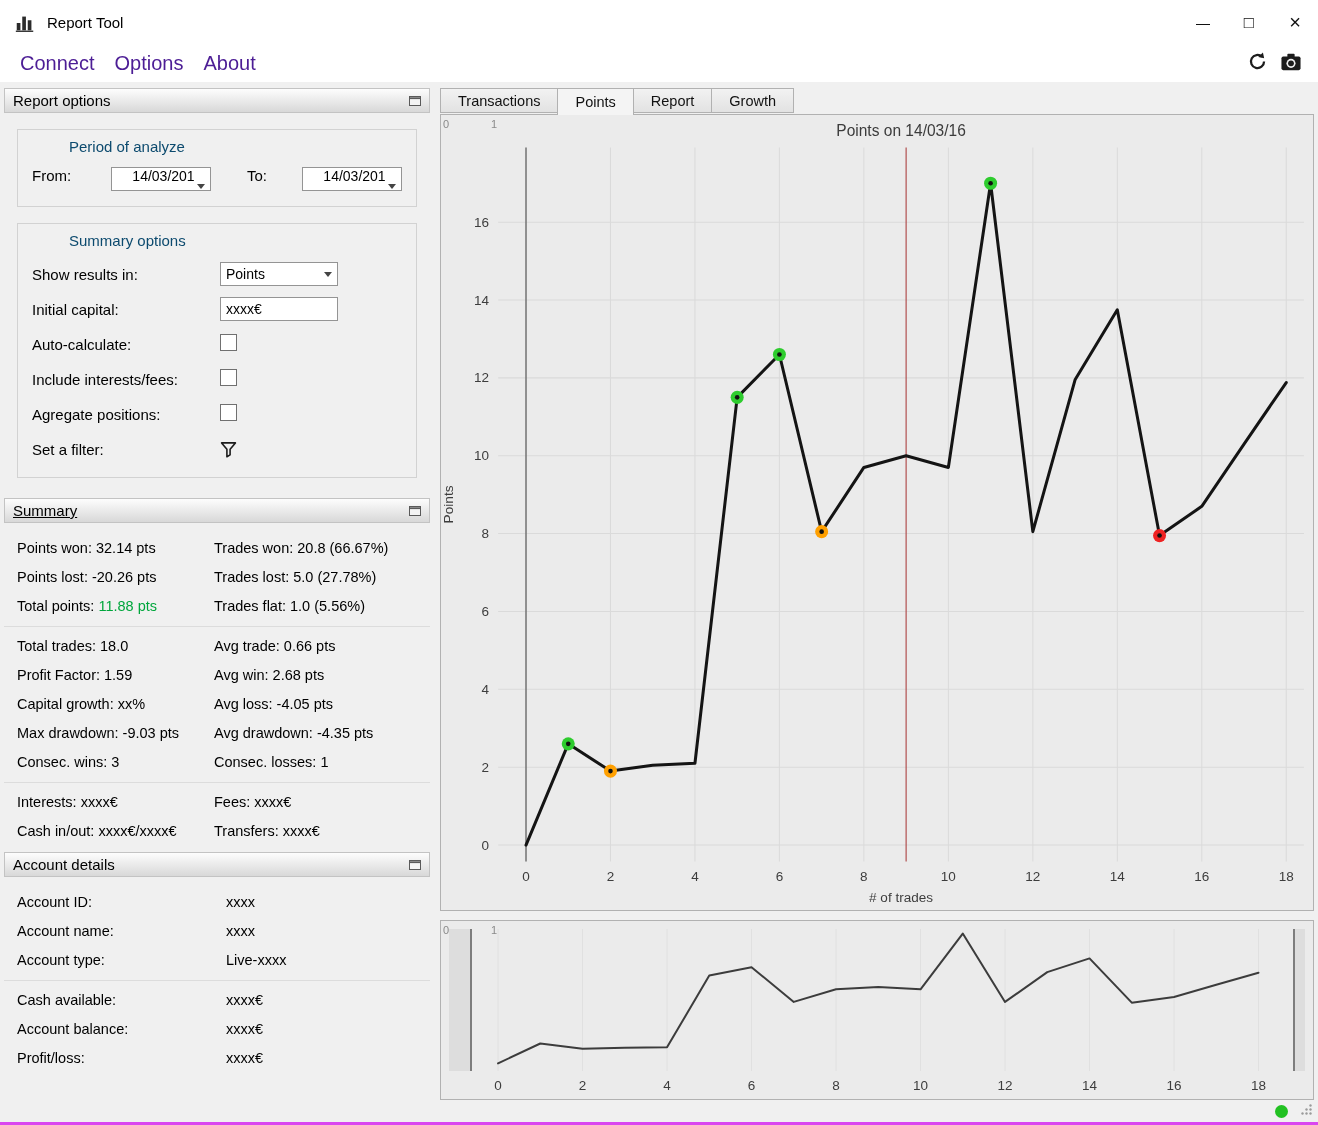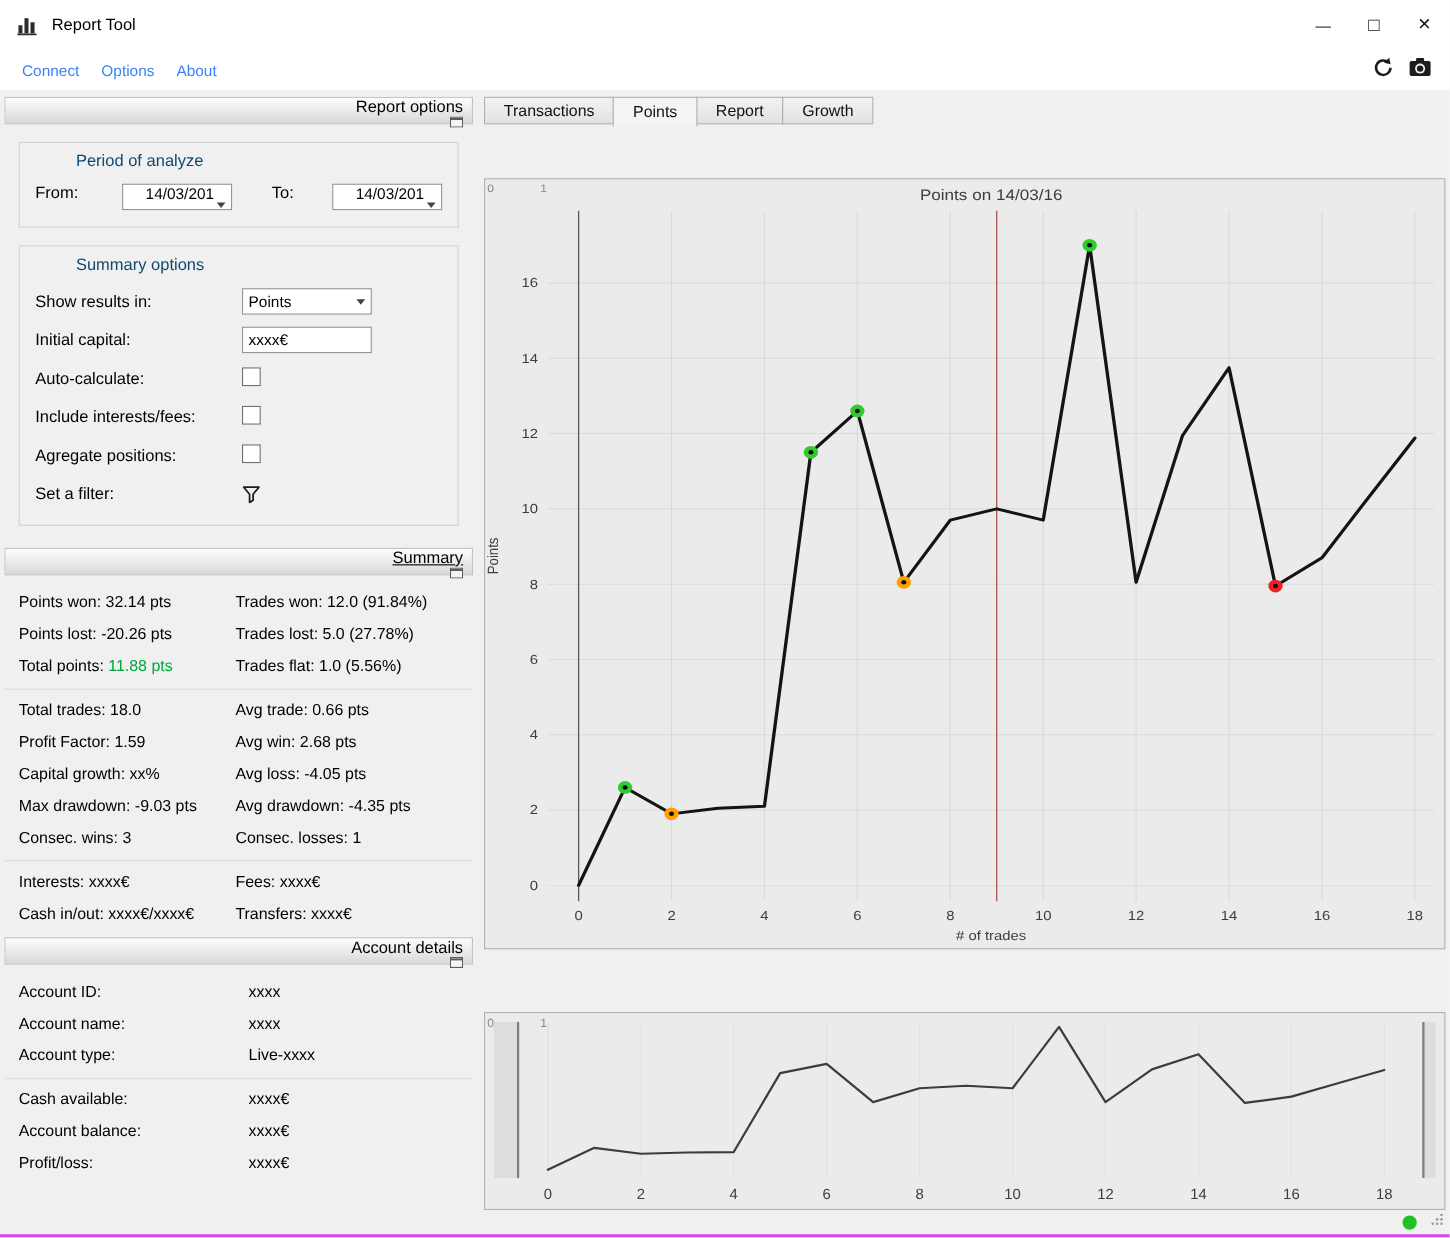--- a/index.html
+++ b/index.html
@@ -10,31 +10,31 @@
   
   .titlebar { height:45px; background:#fff; display:flex; align-items:center; padding-left:12px; flex:none; }
   .app-icon { width:26px; height:26px; display:flex; align-items:center; justify-content:center; }
   .app-title { font-size:15px; color:#000; margin-left:9px; }
   .win-controls { margin-left:auto; display:flex; height:100%; }
   .win-btn { width:46px; display:flex; align-items:center; justify-content:center; color:#111; font-size:14px; cursor:default; }
   .win-btn.close { font-size:20px; }
 
   
   .menubar { height:37px; background:#fff; display:flex; align-items:center; padding:0 10px; flex:none; }
-  .menu-item { font-size:14px; color:#3b82f6; padding:5px 10px; }
+  .menu-item { font-size:20px; color:#4c1d95; padding:5px 10px; }
   .menu-icons { margin-left:auto; display:flex; gap:12px; align-items:center; padding-right:6px; }
 
   
   .content { flex:1; min-height:0; display:flex; gap:10px; padding:6px 4px 0 4px; background:#f0f0f0; }
   .left  { width:426px; flex:none; overflow:hidden; }
-  .right { flex:1; min-width:0; display:flex; flex-direction:column;gap:48px; }
+  .right { flex:1; min-width:0; display:flex; flex-direction:column; }
 
   
   .panel-header { height:25px; background:linear-gradient(#fdfdfd,#d8d8d8); border:1px solid #c3c3c3;
-                  display:flex; align-items:flex-end; padding:0 8px; font-size:15px; color:#000;flex-direction:column; }
+                  display:flex; align-items:center; padding:0 8px; font-size:15px; color:#000; }
   .float-icon { margin-left:auto; display:flex; }
 
   
   .groupbox { border:1px solid #d2d2d2; margin:16px 13px 0; padding:8px 14px 15px; }
   .groupbox-title { font-size:15px; margin-bottom:12px; color:#0c4a6e;margin-left:37px; }
   .period-row { display:flex; align-items:flex-start; font-size:15px; }
   .lbl { color:#000; }
   .from-lbl { width:79px; }
   .to-lbl { margin-left:36px; width:55px; }
   .combo { height:24px; background:#fff; border:1px solid #949494; display:flex; align-items:center;
@@ -208,21 +208,21 @@
           <svg width="12" height="10" viewBox="0 0 12 10">
             <rect x="0.5" y="0.5" width="11" height="9" fill="#f4f4f4" stroke="#5a5a5a"></rect>
             <line x1="0.5" y1="2.2" x2="11.5" y2="2.2" stroke="#5a5a5a" stroke-width="1.8"></line>
           </svg>
         </span>
       </div>
 
       <div class="stats">
         <div class="stats-row">
           <div>Points won: 32.14 pts</div>
-          <div>Trades won: 12.0 (91.84%)</div>
+          <div>Trades won: 20.8 (66.67%)</div>
         </div>
         <div class="stats-row">
           <div>Points lost: -20.26 pts</div>
           <div>Trades lost: 5.0 (27.78%)</div>
         </div>
         <div class="stats-row">
           <div>
             <span>Total points:</span>
             <span style="color: rgb(0, 166, 60);">11.88 pts</span>
           </div>

